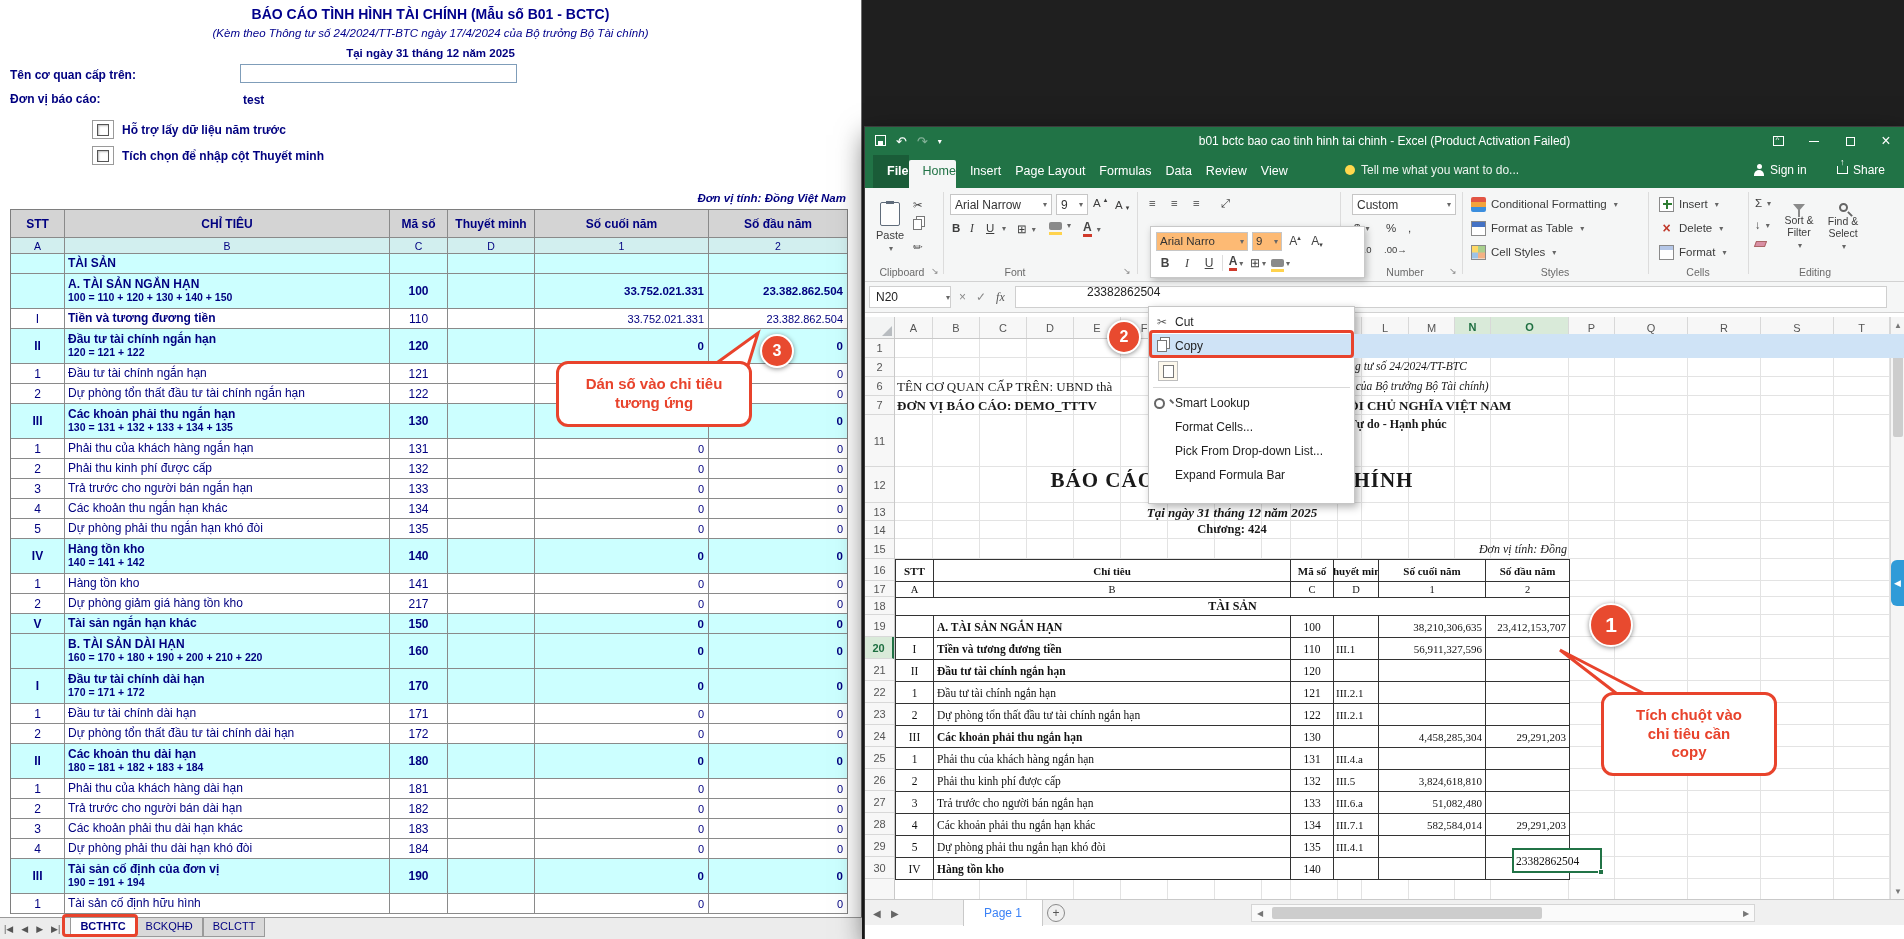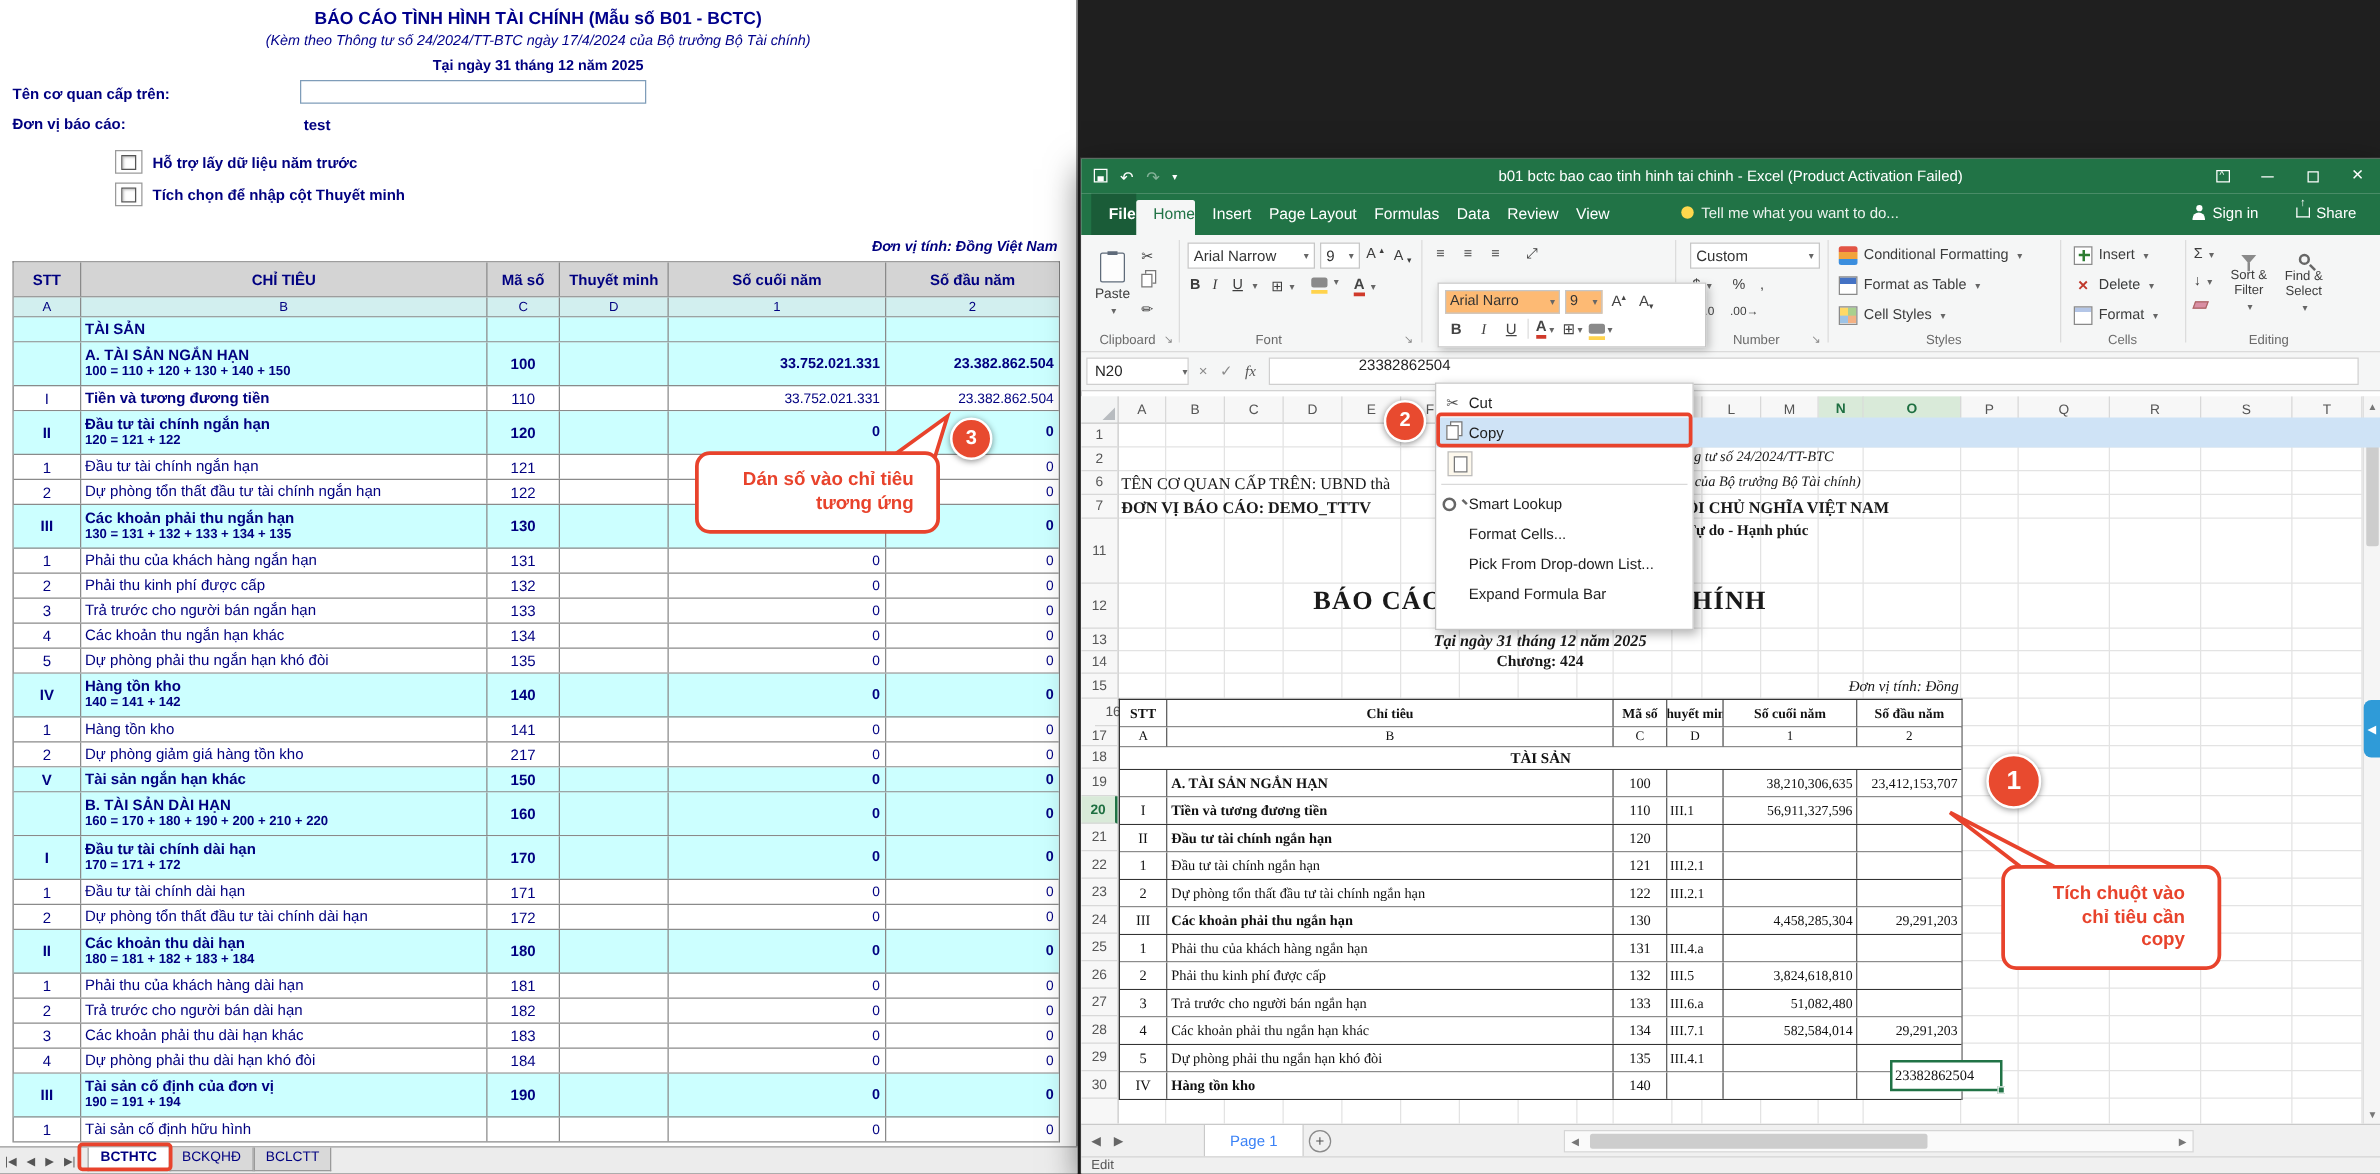--- a/index.html
+++ b/index.html
@@ -172,21 +172,21 @@
 .smart-lookup-icon::after{content:"";width:5px;height:2px;background:#666;transform:rotate(45deg) translate(2px,-4px)}
 
 #mini-tb{position:absolute;left:285px;top:99px;width:215px;height:52px;background:#fff;border:1px solid #c8c8c8;box-shadow:2px 3px 7px rgba(0,0,0,.25);z-index:29;padding:3px 5px}
 .mrow{display:flex;align-items:center;gap:4px;height:22px}
 .msel{background:#fdba74;border:1px solid #c6c6c6;height:19px;display:flex;align-items:center;justify-content:space-between;padding:0 3px;font-size:11.5px;color:#333}
 .mbtn{min-width:18px;height:19px;display:flex;align-items:center;justify-content:center;font-size:12px;color:#444}
 .ssup{font-size:7px;margin-top:-7px}.ssub{font-size:7px;margin-top:7px}
 .msplit{width:1px;height:16px;background:#ddd}
 
 #ann-tails{position:absolute;left:0;top:0;width:1904px;height:939px;pointer-events:none;z-index:42}
-.bubble{background:#fff;border:3px solid #e8432c;border-radius:12px;color:#e8432c;font-weight:bold;font-size:15px;text-align:right;display:flex;align-items:center;justify-content:center;line-height:1.25;z-index:43}
+.bubble{background:#fff;border:3px solid #e8432c;border-radius:12px;color:#e8432c;font-weight:bold;font-size:15px;text-align:center;display:flex;align-items:center;justify-content:center;line-height:1.25;z-index:43}
 .anum{background:#e84a2f;border:2px solid #fff;box-shadow:0 1px 5px rgba(0,0,0,.45);border-radius:50%;color:#fff;font-weight:bold;display:flex;align-items:center;justify-content:center;z-index:45}
 .ared{border:3px solid #e8432c;border-radius:4px;z-index:45}
 </style>
 </head>
 <body>
 
 <div id="root">
 
   <div id="lp">
     <div class="ctr" id="lp-title">BÁO CÁO TÌNH HÌNH TÀI CHÍNH (Mẫu số B01 - BCTC)</div>
@@ -882,21 +882,21 @@
       <div id="xl-gutter">
           <span class="rowh fc" style="top: 0px; height: 19px;">1</span>
           <span class="rowh fc" style="top: 19px; height: 19px;">2</span>
           <span class="rowh fc" style="top: 38px; height: 19px;">6</span>
           <span class="rowh fc" style="top: 57px; height: 19px;">7</span>
           <span class="rowh fc" style="top: 76px; height: 52px;">11</span>
           <span class="rowh fc" style="top: 128px; height: 36px;">12</span>
           <span class="rowh fc" style="top: 164px; height: 18px;">13</span>
           <span class="rowh fc" style="top: 182px; height: 18px;">14</span>
           <span class="rowh fc" style="top: 200px; height: 20px;">15</span>
-          <span class="rowh fc" style="top: 220px; height: 22px; margin-left: 11px;">16</span>
+          <span class="rowh fc" style="top: 220px; height: 22px;">16</span>
           <span class="rowh fc" style="top: 242px; height: 16px;">17</span>
           <span class="rowh fc" style="top: 258px; height: 18px;">18</span>
           <span class="rowh fc" style="top: 276px; height: 22px;">19</span>
           <span class="rowh fc selh" style="top: 298px; height: 22px;">20</span>
           <span class="rowh fc" style="top: 320px; height: 22px;">21</span>
           <span class="rowh fc" style="top: 342px; height: 22px;">22</span>
           <span class="rowh fc" style="top: 364px; height: 22px;">23</span>
           <span class="rowh fc" style="top: 386px; height: 22px;">24</span>
           <span class="rowh fc" style="top: 408px; height: 22px;">25</span>
           <span class="rowh fc" style="top: 430px; height: 22px;">26</span>
@@ -941,21 +941,20 @@
       <span class="tnav" style="left:8px">◀</span>
       <span class="tnav" style="left:26px">▶</span>
       <div id="xl-sheettab">Page 1</div>
       <div id="xl-addsheet">+</div>
       <div id="xl-hscroll">
         <span class="harr" style="left:0">◀</span>
         <div id="xl-hthumb"></div>
         <span class="harr" style="right:0">▶</span>
       </div>
     </div>
-    <div id="xl-status">Edit</div>
 
     <div id="xl-menu">
         <div class="mitem">
           <span class="micon cut-icon"></span>
           <span class="mlab">Cut</span>
         </div>
         <div class="mitem hl">
           <span class="micon copy-icon"></span>
           <span class="mlab">Copy</span>
         </div>

